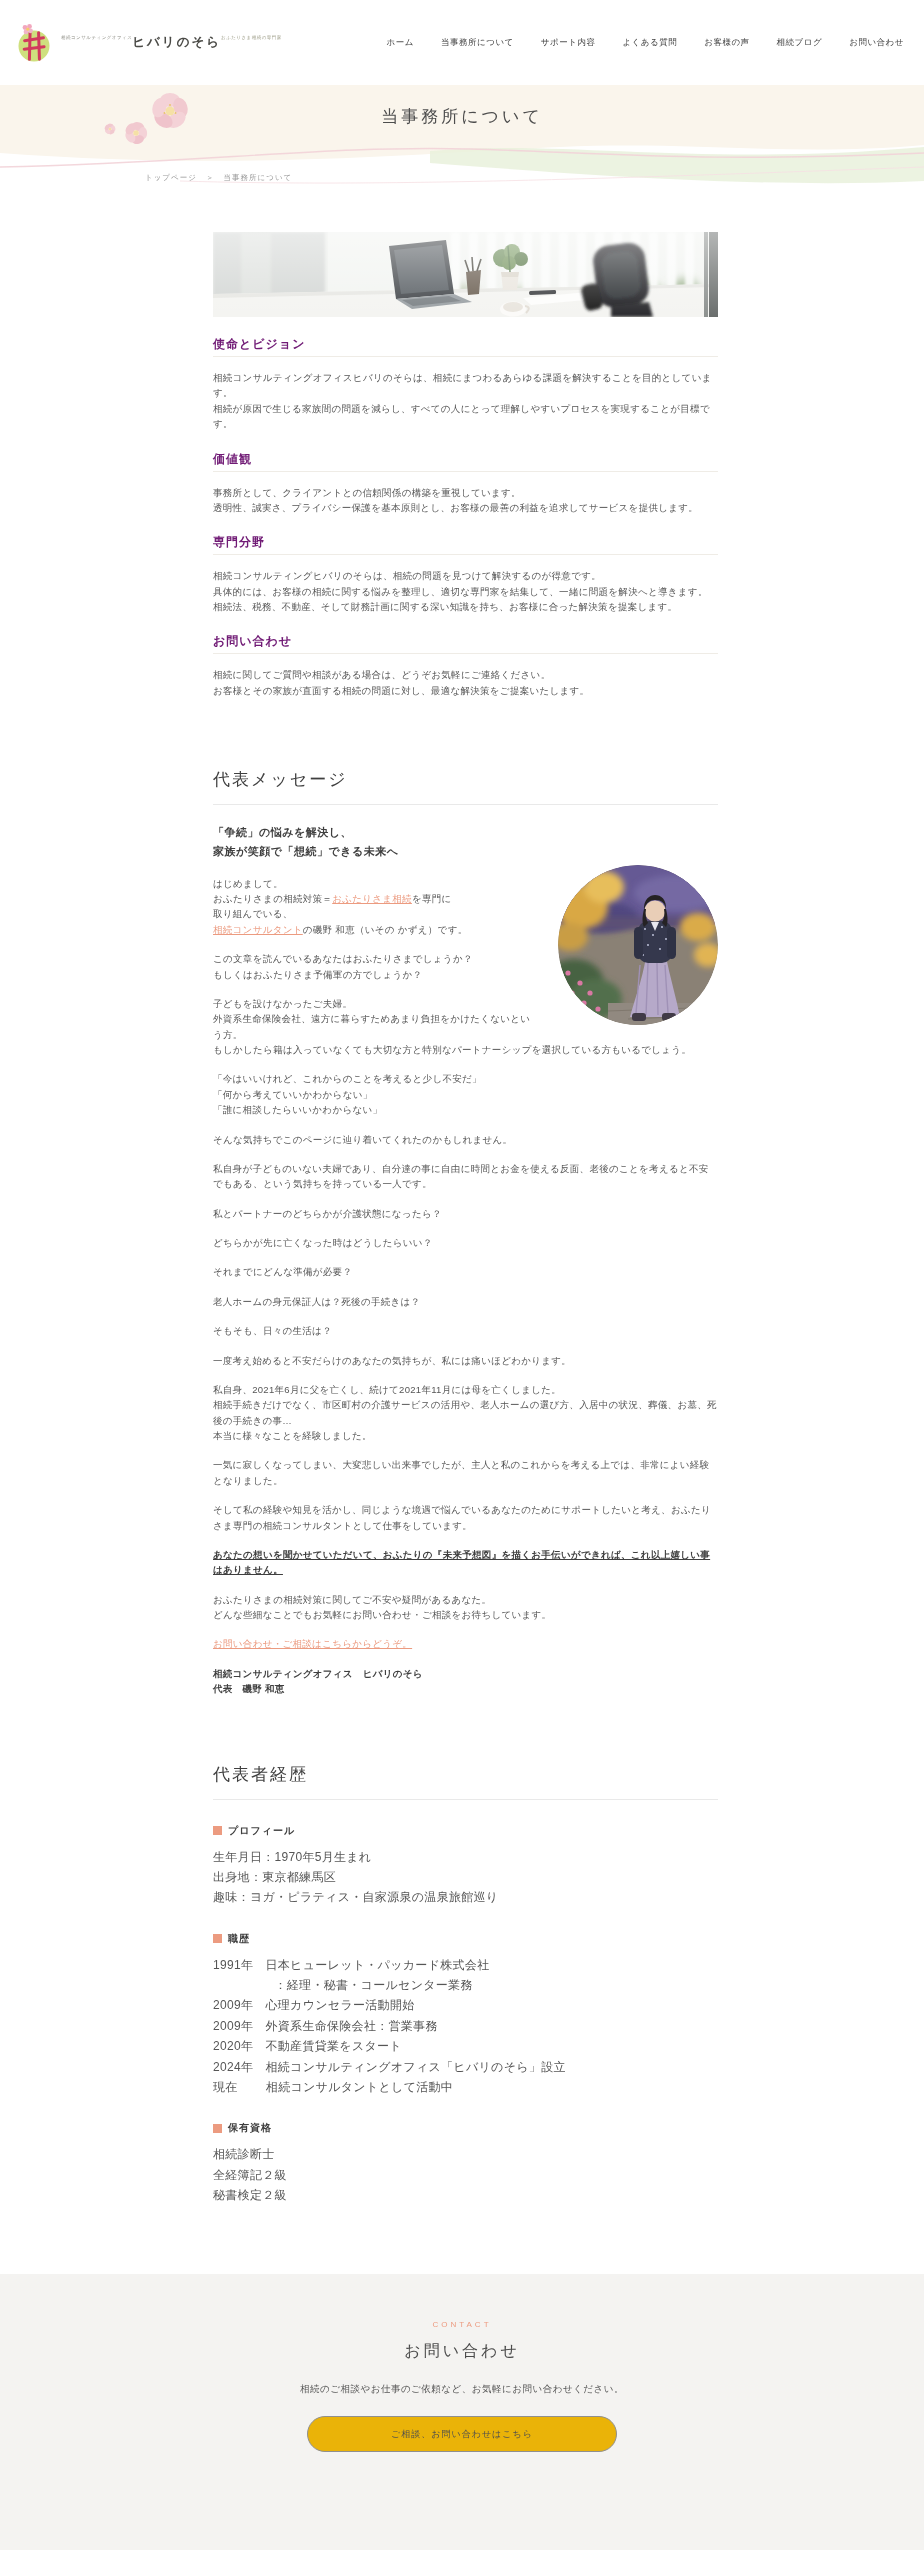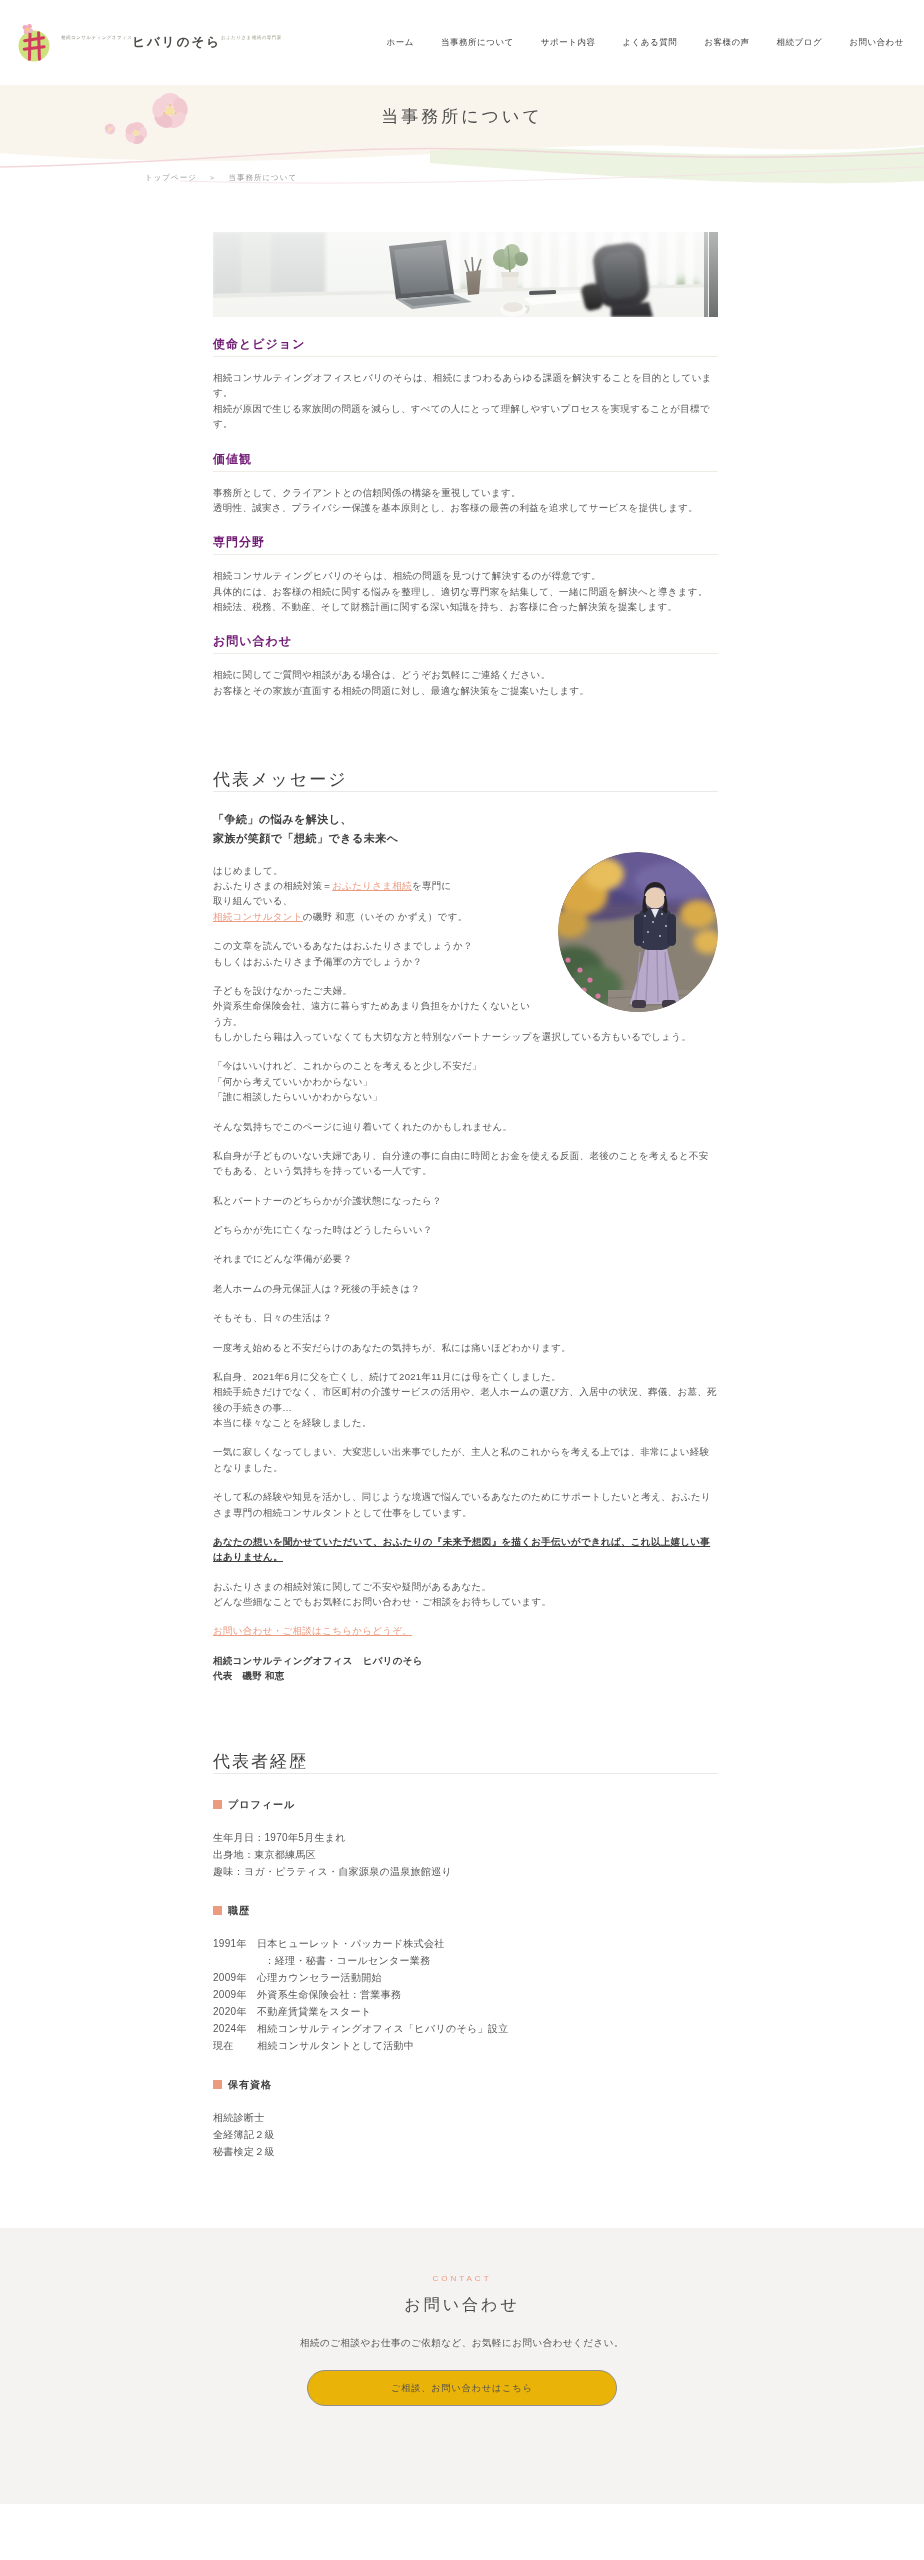--- a/index.html
+++ b/index.html
@@ -16,48 +16,48 @@
   .main-nav { display:flex; gap:27px; }
   .main-nav a { font-size:8.5px; color:#3e3e3e; text-decoration:none; letter-spacing:.5px; cursor:pointer; }
 
   
   .hero { position:relative; height:52px; background:#faf5ec; }
   .hero-title { text-align:center; padding-top:20px; font-size:17px; letter-spacing:3px; color:#4d4d4d; font-weight:500; position:relative; z-index:3; }
   .hero-waves { position:absolute; left:0; top:100%; width:924px; height:56px; display:block; z-index:1; }
   .hero-flowers { position:absolute; left:98px; top:4px; z-index:2; }
 
   
-  .breadcrumb { margin:36px 0 0 145px; font-size:7.5px; color:#9a9a9a; letter-spacing:1px; position:relative; z-index:3;font-family:Liberation Mono, monospace; }
+  .breadcrumb { margin:36px 0 0 145px; font-size:7.5px; color:#9a9a9a; letter-spacing:1px; position:relative; z-index:3; }
   .breadcrumb a { color:#9a9a9a; text-decoration:none; cursor:pointer; }
   .breadcrumb .sep { margin:0 6px; }
 
   
   .content { width:505px; margin-left:213px; }
   .photo-banner { margin-top:49px; width:505px; height:85px; display:block; }
 
   .about-section h3 { margin-top:19px; font-size:12px; color:#701a75; font-weight:bold; letter-spacing:1px; padding-bottom:3px; border-bottom:1px solid #efece6; }
   .about-section p { margin-top:13px; font-size:9.5px; line-height:1.62; color:#565656; white-space:pre-line; letter-spacing:.3px; }
 
-  .big-heading { font-size:17px; color:#3f3f3f; font-weight:500; letter-spacing:2px; border-bottom:1px solid #e9e9e9; }
+  .big-heading { font-size:17px; color:#3f3f3f; font-weight:500; letter-spacing:2px; padding-bottom:13px; border-bottom:1px solid #e9e9e9; }
   .message-heading { margin-top:70px; }
   .career-heading { margin-top:66px; }
 
   .message-body { margin-top:18px; }
   .msg-photo { float:right; width:160px; height:160px; margin:42px 0 14px 26px; border-radius:50%; overflow:hidden; display:block; }
   .msg-lead { font-size:11px; font-weight:bold; color:#3f3f3f; line-height:1.75; white-space:pre-line; letter-spacing:.5px; }
   .message-body p { margin-top:14px; font-size:9.5px; line-height:1.62; color:#565656; white-space:pre-line; letter-spacing:.3px; }
   .message-body p.msg-emphasis { font-weight:bold; color:#3f3f3f;text-decoration:underline; }
   .message-body p.msg-signature { font-weight:bold; color:#3f3f3f; }
   .inline-link { color:#ec9b80; text-decoration:underline; cursor:pointer; }
   .msg-contact-link { display:inline-block; }
 
   .career-group { margin-top:24px; }
   .group-label { display:flex; align-items:center; gap:6px; font-size:10px; font-weight:bold; color:#3f3f3f; letter-spacing:1px; }
   .label-square { width:9px; height:9px; background:#ec9b80; display:inline-block; }
-  .career-group p { margin-top:17px; font-size:10px; line-height:1.7; color:#565656; white-space:pre-line; letter-spacing:.3px; }
+  .career-group p { margin-top:9px; font-size:12px; line-height:1.7; color:#565656; white-space:pre-line; letter-spacing:.3px; }
 
   
   .contact-section { margin-top:68px; background:#f4f3f1; text-align:center; padding:46px 0 98px; }
   .contact-label { font-size:8px; letter-spacing:3px; color:#ec9b80; }
   .contact-title { font-size:16px; color:#4a4a4a; font-weight:500; letter-spacing:3px; margin-top:12px; }
   .contact-desc { font-size:9.5px; color:#565656; margin-top:21px; letter-spacing:.5px; }
   .contact-button { display:inline-block; margin-top:20px; width:310px; height:36px; line-height:34px; background:#eab308; border:1px solid #8f8f8f; border-radius:18px; font-size:9px; color:#4e4e4e; letter-spacing:1px; cursor:pointer; }
 
   
   .site-footer { position:relative; padding-top:18px; background:#fff; }

